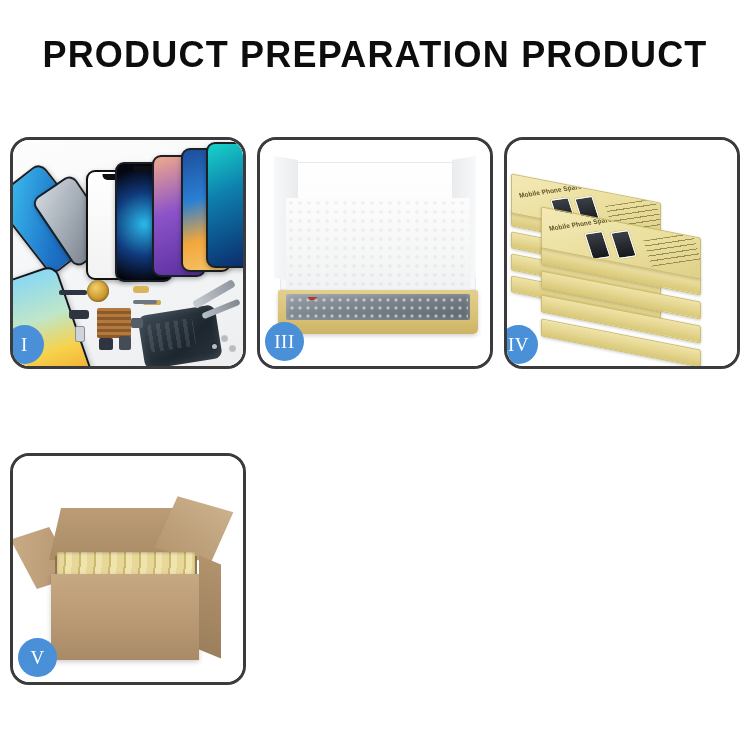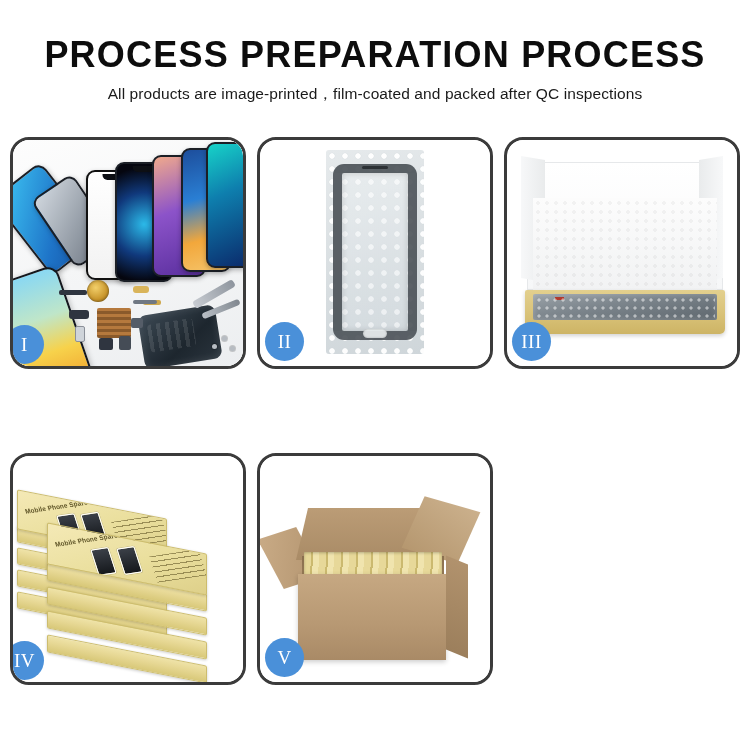--- a/index.html
+++ b/index.html
@@ -232,22 +232,21 @@
   .vi-tape { position:absolute; left: 50px; top: 44px; width: 150px; height: 9px;
     background: linear-gradient(180deg,#d9c3a2,#c5ac87); transform: skewX(-20deg) rotate(-4deg); opacity:.85; }
   .vi-tab { position:absolute; width: 14px; height: 22px; background: rgba(120,96,64,.35); border-radius:1px; }
 </style>
 </head>
 <body>
 
 <div class="page">
 
   <div class="header">
-    <div class="title">PROCESS PREPARATION PROCESS</div>
-    <div class="subtitle">All products are image-printed，film-coated and packed after QC inspections</div>
+    <div class="title">PRODUCT PREPARATION PRODUCT</div>
   </div>
 
   <div class="grid">
 
     <div class="panel badge-clip">
       <div class="panel-media">
         <div class="p1-bg"></div>
         <div class="phone ph-a"></div>
         <div class="phone ph-b"></div>
         <div class="phone ph-c">
@@ -277,30 +276,20 @@
         <div class="part" style="left:120px;top:160px;width:24px;height:4px;background:#6f7782;"></div>
         <div class="tweezer"></div>
         <div class="tweezer2"></div>
         <div class="screwdot" style="right:16px;top:196px;"></div>
         <div class="screwdot" style="right:26px;top:204px;"></div>
         <div class="screwdot" style="right:8px;top:206px;"></div>
       </div>
       <div class="badge">I</div>
     </div>
 
-    <div class="panel">
-      <div class="panel-media">
-        <div class="bubble-wrap">
-          <div class="glass-frame">
-            <div class="glass-home"></div>
-          </div>
-        </div>
-      </div>
-      <div class="badge">II</div>
-    </div>
 
     <div class="panel">
       <div class="panel-media">
         <div class="box3-back"></div>
         <div class="box3-lid-l"></div>
         <div class="box3-lid-r"></div>
         <div class="box3-foam"></div>
         <div class="box3-tray">
           <div class="box3-tray-in">
             <div class="box3-redmark"></div>

